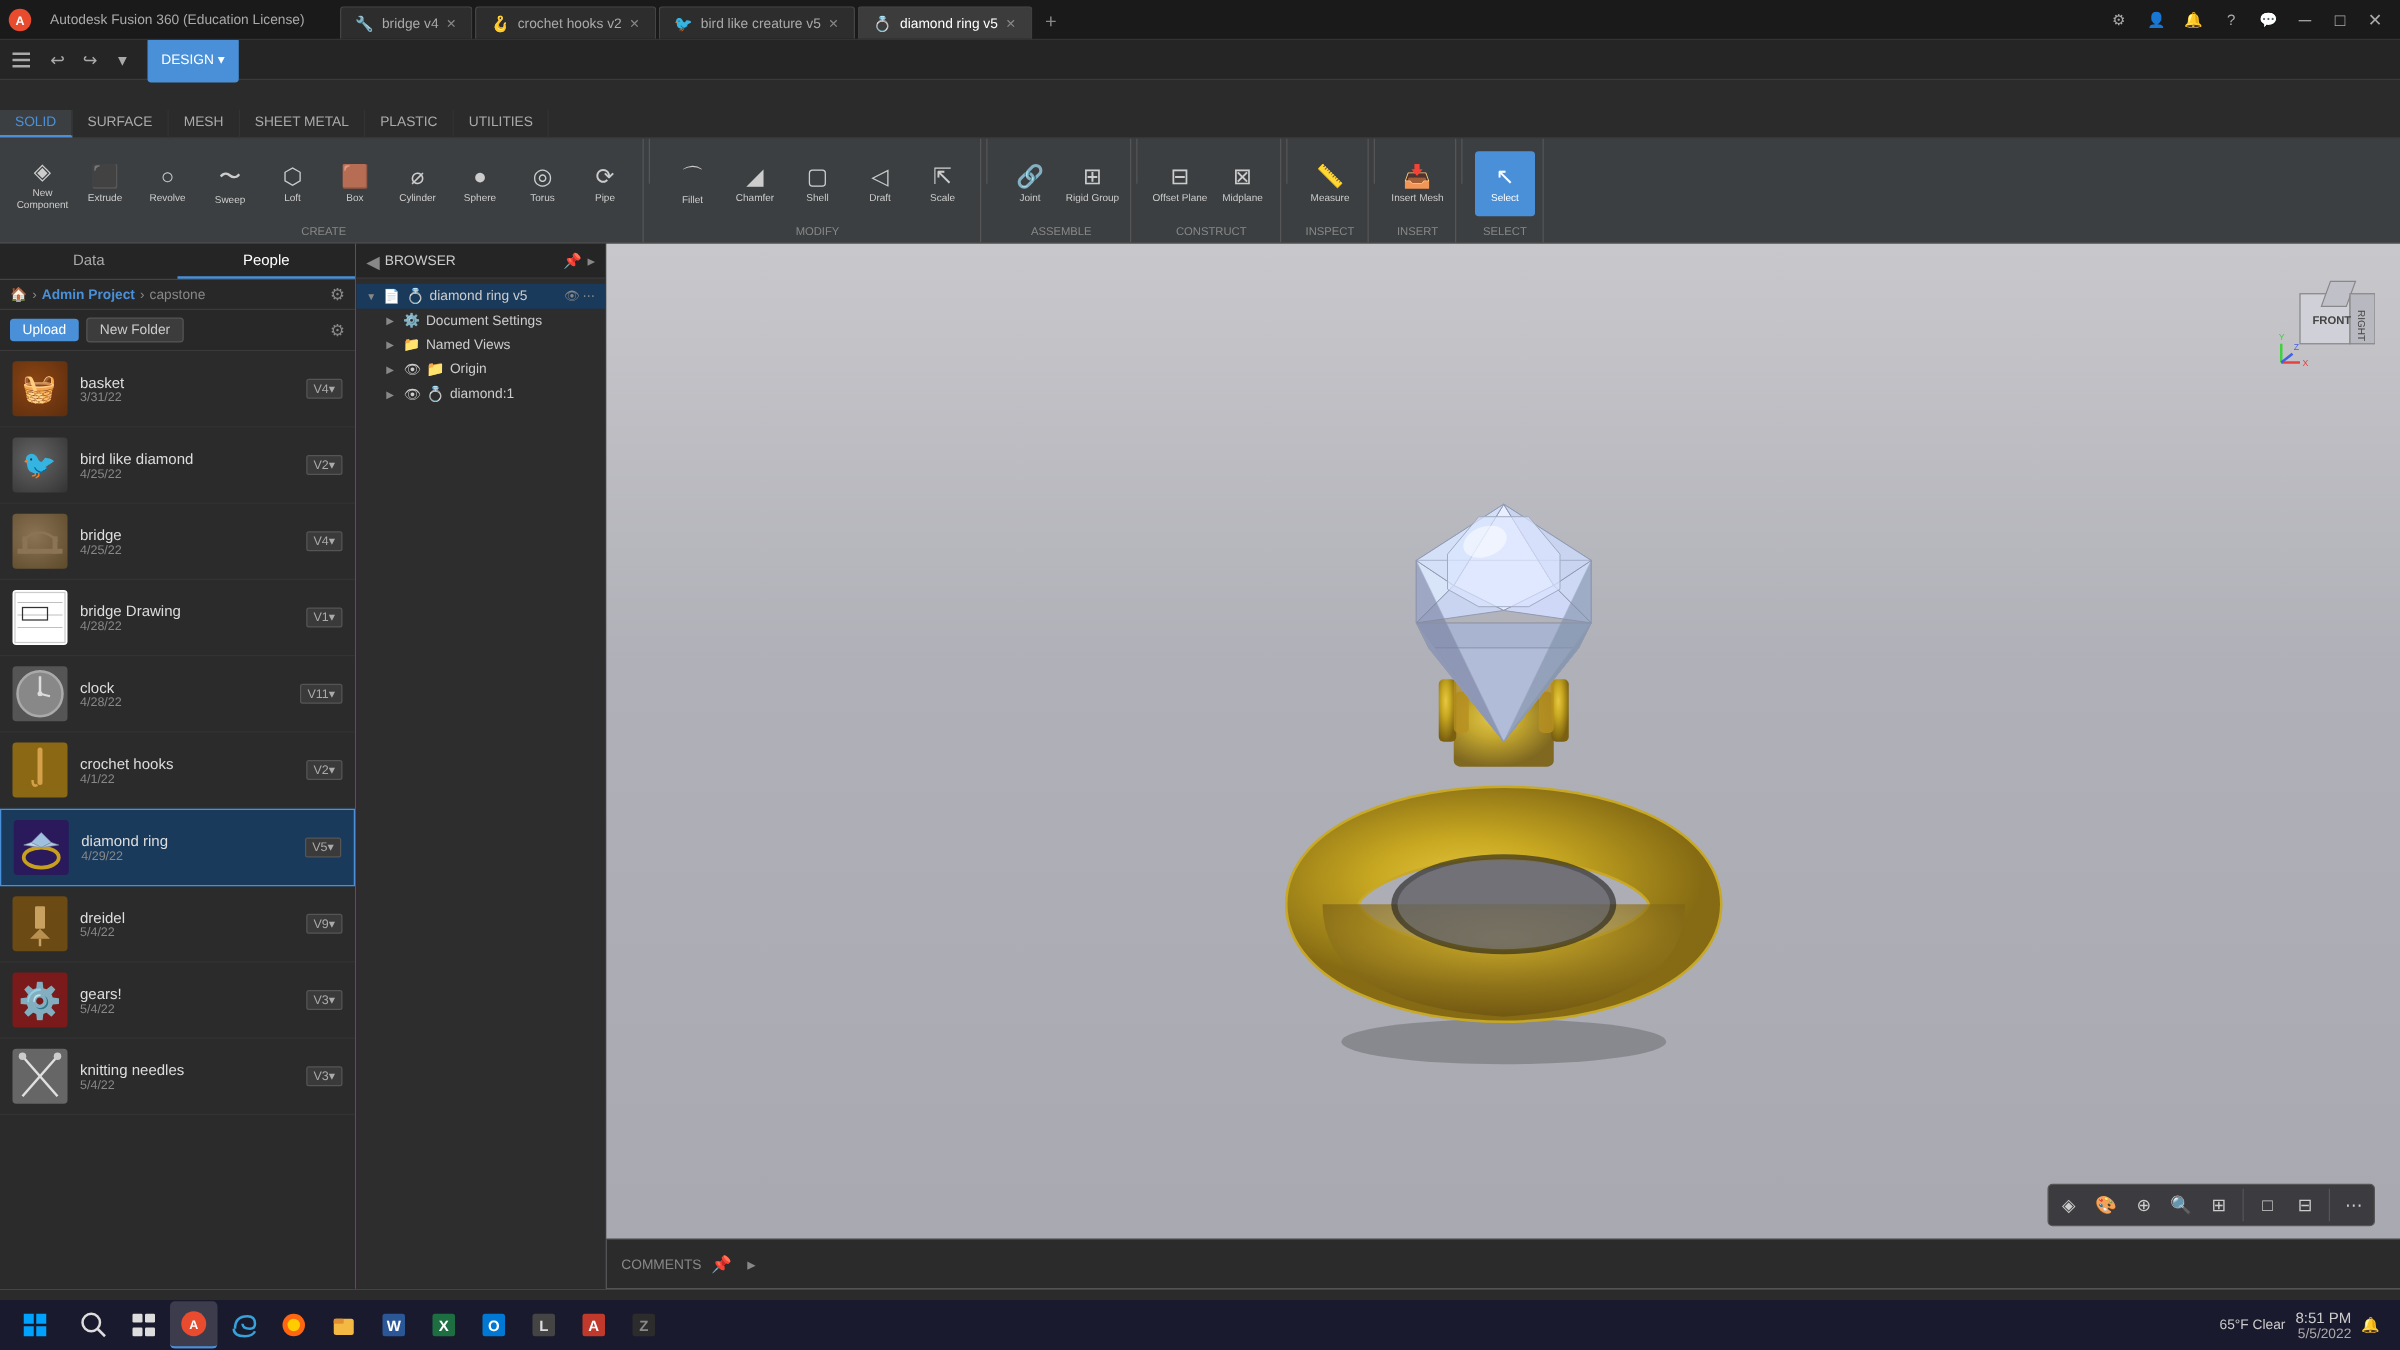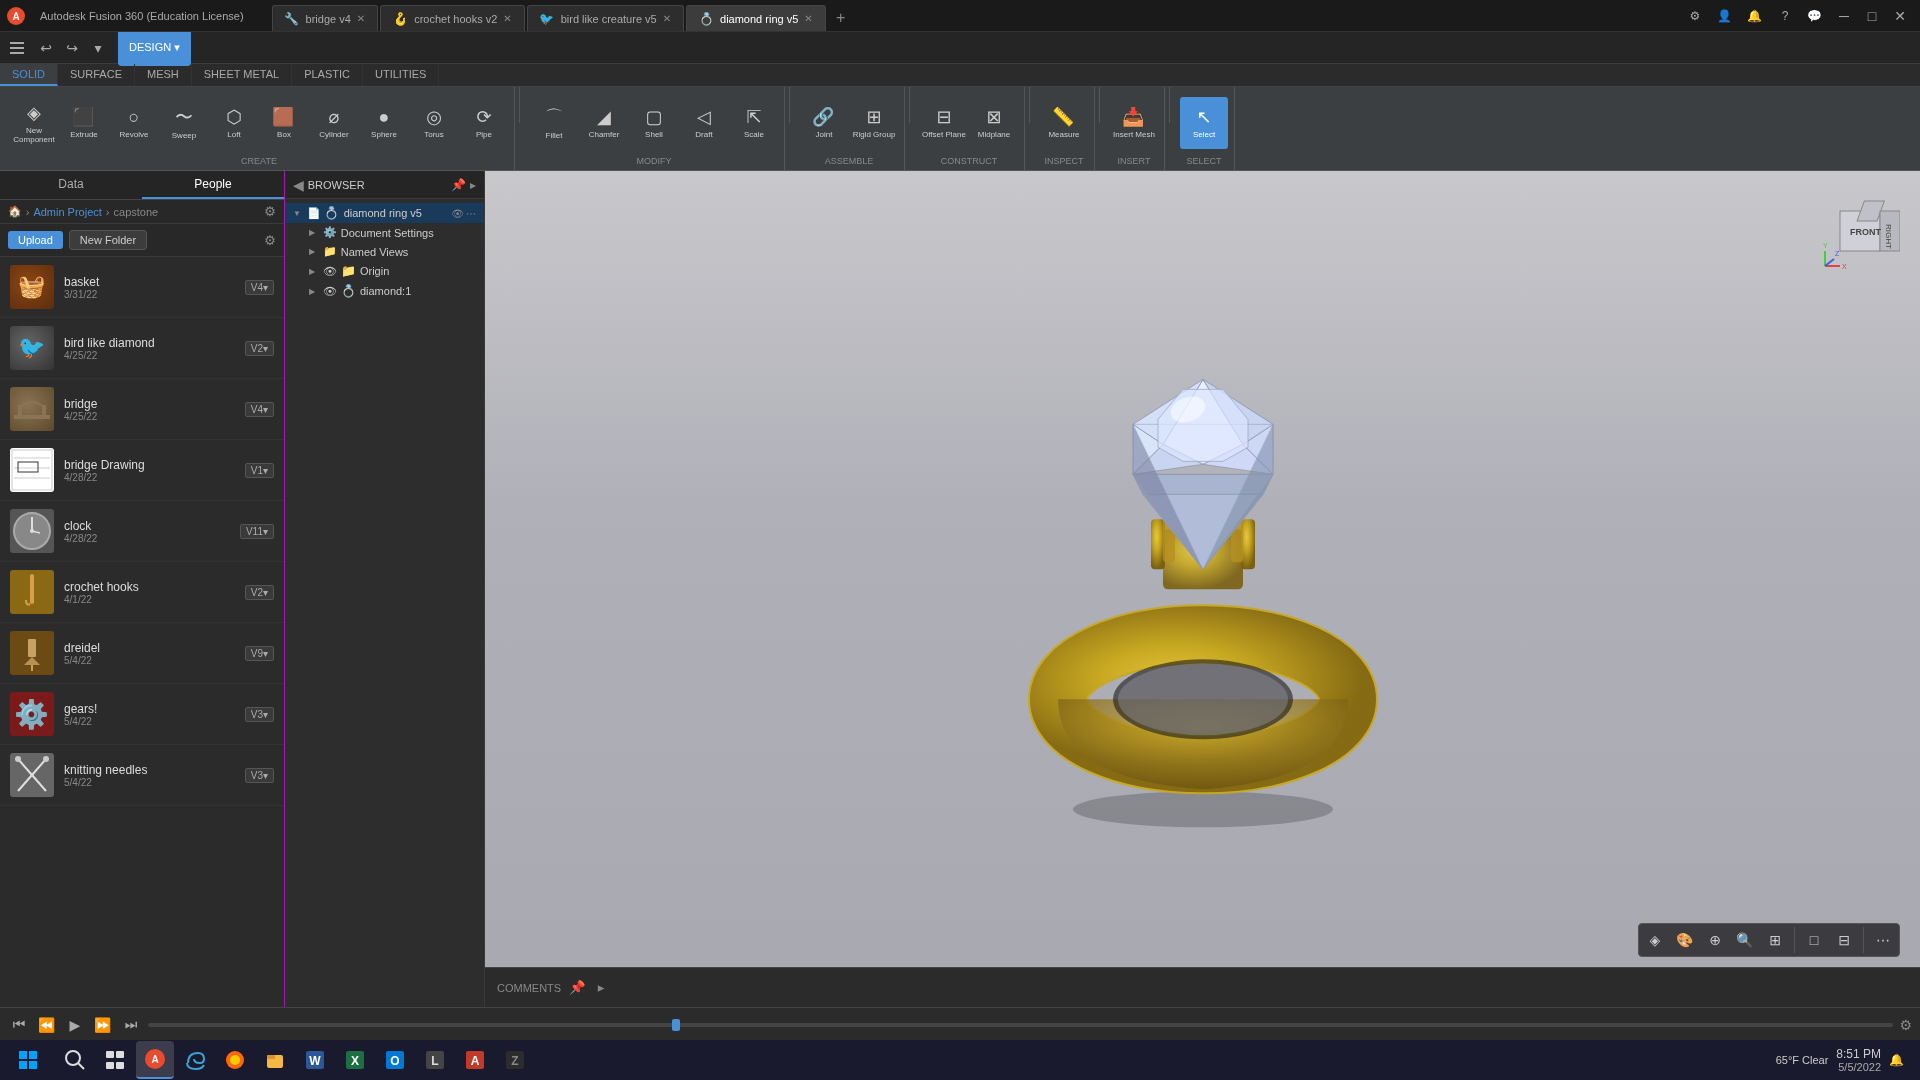--- a/index.html
+++ b/index.html
@@ -50,21 +50,21 @@
       display: flex; flex-direction: column; align-items: center; justify-content: center;
       width: 48px; height: 52px; background: none; border: none; color: #ccc; cursor: pointer;
       border-radius: 3px; font-size: 9px; gap: 2px;
     }
     .ribbon-btn.active { background: #4a90d9; }
     .ribbon-icon { font-size: 18px; }
 
     
     .ribbon-tabs { display: flex; background: #2b2b2b; border-bottom: 1px solid #444; }
     .ribbon-tab {
-      padding: 4px 12px; font-size: 11px; color: #aaa; cursor: pointer; border-right: 1px solid #333;
+      padding: 4px 12px; font-size: 11px; color: #aaa; cursor: pointer; border-right: 1px solid #333; margin-top: 24px;
     }
     .ribbon-tab.active { background: #3c3f41; color: #4a90d9; border-bottom: 2px solid #4a90d9; }
 
     
     #main { display: flex; height: calc(1080px - 32px - 32px - 22px - 84px - 28px - 34px); }
 
     
     #sidebar {
       width: 285px; background: #2b2b2b; border-right: 1px solid #a21caf; display: flex; flex-direction: column;
     }
@@ -74,21 +74,21 @@
     
     #sidebar-tabs { display: flex; border-bottom: 1px solid #444; background: #252525; }
     .sidebar-tab { flex: 1; text-align: center; padding: 6px; font-size: 12px; cursor: pointer; color: #aaa; }
     .sidebar-tab.active { color: #ffffff; border-bottom: 2px solid #4a90d9; }
 
     
     #breadcrumb { 
       padding: 4px 8px; display: flex; align-items: center; gap: 4px; font-size: 11px; color: #888;
       border-bottom: 1px solid #3a3a3a; background: #282828;
     }
-    #breadcrumb a { color: #4a90d9; text-decoration: none; }
+    #breadcrumb a { color: #4a90d9; text-decoration: none; font-weight: bold; }
     #breadcrumb span { color: #888; }
 
     
     #upload-area { 
       padding: 6px 8px; display: flex; align-items: center; gap: 6px; border-bottom: 1px solid #3a3a3a;
       background: #282828;
     }
 
     
     #project-list { flex: 1; overflow-y: auto; background: #2b2b2b; }
@@ -486,20 +486,35 @@
               <path d="M20 34 Q16 36 16 30" stroke="#d4a04a" stroke-width="2" fill="none"></path>
             </svg>
         </div>
         <div class="project-info">
           <div class="project-name">crochet hooks</div>
           <div class="project-date">4/1/22</div>
         </div>
         <span class="project-version">V2▾</span>
       </div>
 
+      <div class="project-item active">
+        <div class="project-thumb" style="background:#2a1a5c;">
+          <svg width="44" height="44" viewBox="0 0 44 44">
+            <ellipse cx="22" cy="30" rx="14" ry="8" fill="none" stroke="#c8a020" stroke-width="3"></ellipse>
+            <polygon points="22,10 14,18 22,22 30,18" fill="#a0c0e0" stroke="#8090a0" stroke-width="0.5"></polygon>
+            <polygon points="14,18 22,22 8,20" fill="#c0d8f0" stroke="#8090a0" stroke-width="0.5"></polygon>
+            <polygon points="30,18 22,22 36,20" fill="#b0c8e0" stroke="#8090a0" stroke-width="0.5"></polygon>
+          </svg>
+        </div>
+        <div class="project-info">
+          <div class="project-name">diamond ring</div>
+          <div class="project-date">4/29/22</div>
+        </div>
+        <span class="project-version">V5▾</span>
+      </div>
 
       <div class="project-item">
         <div class="project-thumb" style="background:#6b4a14;">
           <svg width="44" height="44" viewBox="0 0 44 44">
               <rect x="18" y="8" width="8" height="18" rx="1" fill="#c8a060"></rect>
               <polygon points="22,26 14,34 30,34" fill="#b89050"></polygon>
               <rect x="21" y="34" width="2" height="6" fill="#c8a060"></rect>
             </svg>
         </div>
         <div class="project-info">

